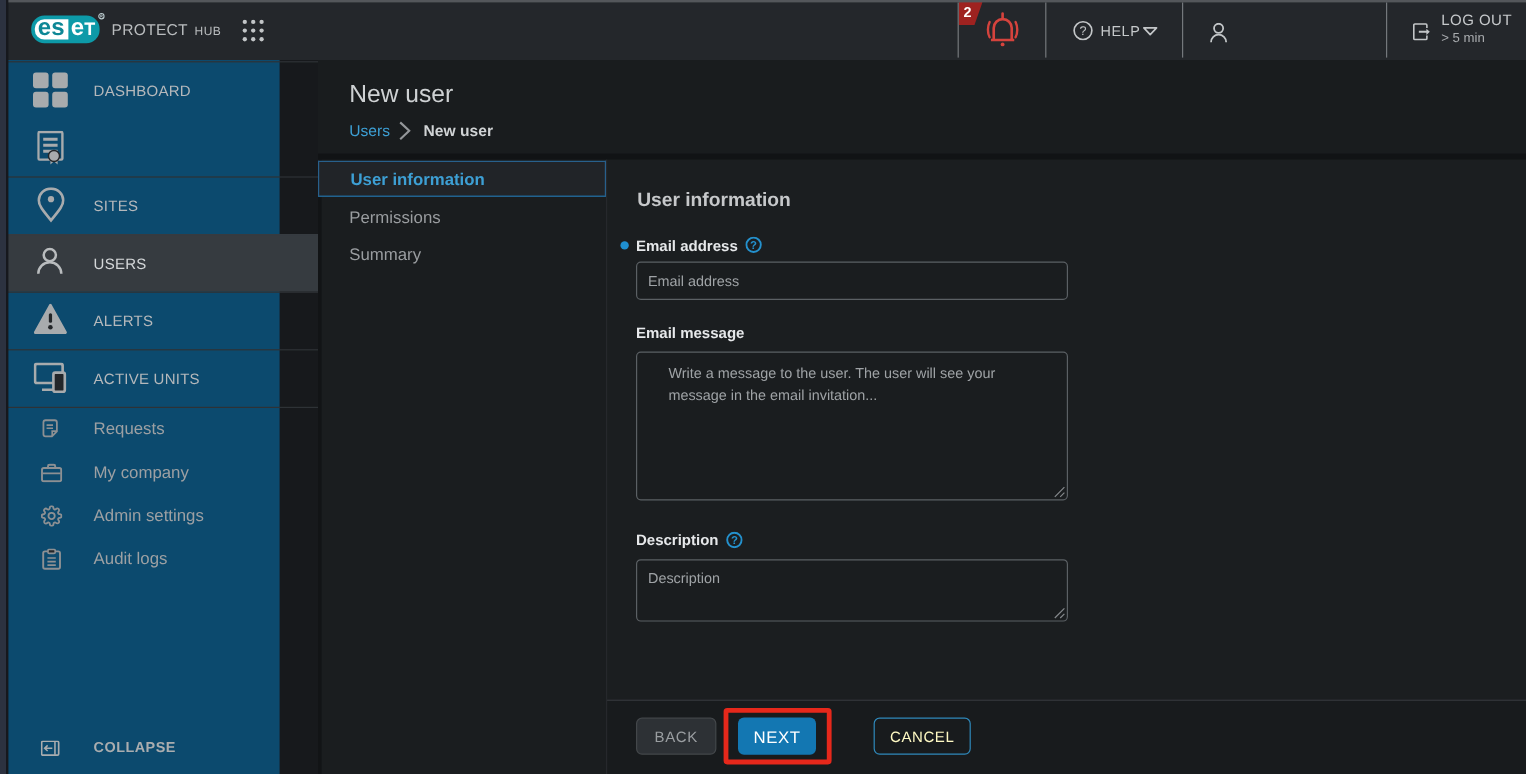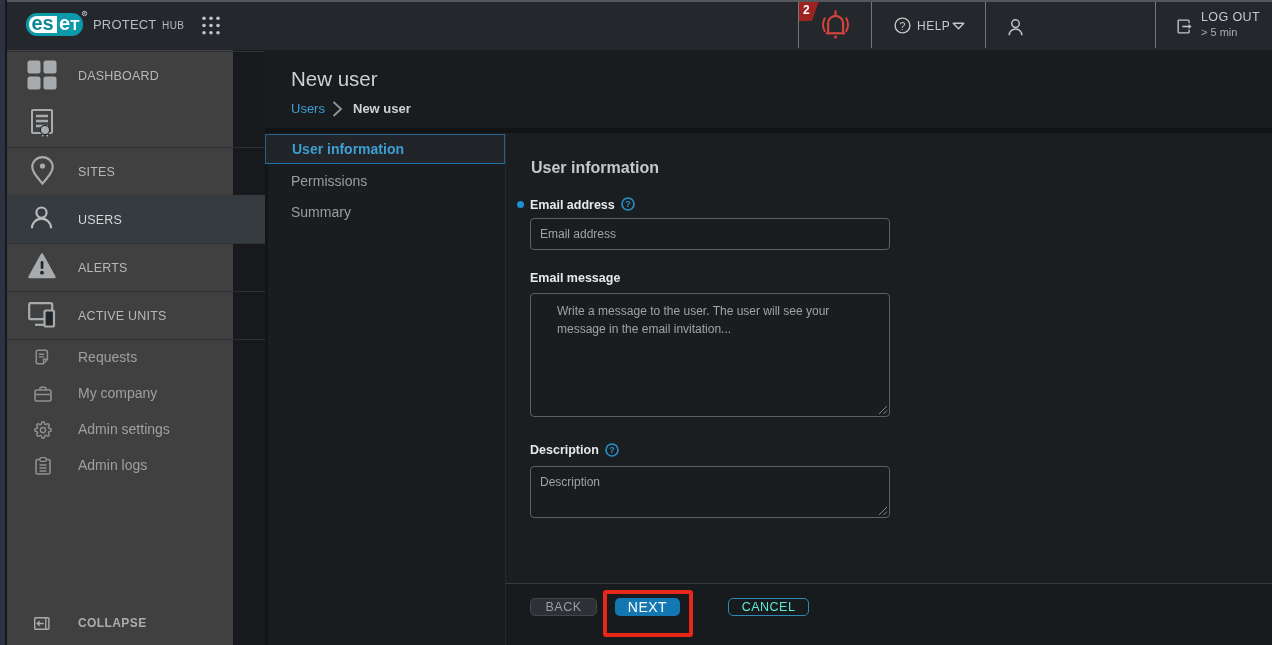--- a/index.html
+++ b/index.html
@@ -32,21 +32,21 @@
     background:#9e2220; clip-path:polygon(0 0,100% 0,65% 100%,0 100%);
     color:#fff; font-size:12px; font-weight:bold;
     line-height:19px; padding-left:4px; z-index:5; }
   #help-txt { position:absolute; left:917px; top:18.5px; color:#c6c9cb; font-size:12px;
     letter-spacing:0.5px; }
   #logout-txt { position:absolute; left:1201px; top:9.5px; color:#c6c9cb; font-size:12.5px;
     letter-spacing:0.4px; }
   #logout-sub { position:absolute; left:1201px; top:26px; color:#a9acaf; font-size:11px; }
   
   #sidebar { position:absolute; left:0; top:50px; width:233px; height:595px;
-    background:#404040; }
+    background:#0c4a6e; }
   .srow { position:absolute; left:0; width:265px; height:48px; border-top:1px solid #2e3236; }
   .srow.active { background:#363b40; border-top-color:#363b40; }
   .srow .lbl { position:absolute; left:78px; top:50%; transform:translateY(-50%);
     color:#b5b8bb; font-size:12.5px; letter-spacing:0.2px; }
   .srow.active .lbl { color:#d4d7d9; }
   .sub { position:absolute; left:0; width:265px; height:36px; }
   .sub .lbl { position:absolute; left:78px; top:50%; transform:translateY(-50%);
     color:#9da0a3; font-size:14px; }
   #feedback { position:absolute; left:21px; top:507px; width:229px; height:26px;
     border:1px solid #2a84b8; border-radius:6px; }
@@ -80,29 +80,29 @@
   .flabel { position:absolute; color:#e6e8ea; font-size:12.5px; font-weight:bold; }
   .dot { position:absolute; left:516.5px; top:200.5px; width:7.5px; height:7.5px;
     border-radius:50%; background:#1f8fd0; }
   .field { position:absolute; left:530px; width:360px; background:#1a1d1f;
     border:1px solid #5b6064; border-radius:4px; color:#9fa3a6; font-size:12px; }
   #in1 { top:218px; height:32px; line-height:30px; padding-left:9px; }
   #ta1 { top:293px; height:124px; padding:8px 26px; line-height:18px; }
   #ta2 { top:466px; height:52px; padding:8px 9px; }
   .grip { position:absolute; right:1px; bottom:1px; width:11px; height:11px; }
   
-  .btn { position:absolute; top:598px; height:18px; border-radius:5px;
+  .btn { position:absolute; top:598px; height:31px; border-radius:5px;
     letter-spacing:0.5px; display:flex; align-items:center; justify-content:center; }
   #btn-back { left:530px; width:67px; background:#2d3135; border:1px solid #43474a;
     color:#9a9ea1; font-size:12.5px; }
   #btn-next { left:615px; width:65px; background:#1377b2; color:#fff; font-size:14px; }
   #redbox { position:absolute; left:603px; top:590px; width:90px; height:47px;
     border:4px solid #e6281b; border-radius:3px; }
   #btn-cancel { left:728px; width:81px; background:transparent;
-    border:1px solid #2f89bb; color:#5eead4; font-size:12.5px; }
+    border:1px solid #2f89bb; color:#fef9c3; font-size:12.5px; }
 </style>
 </head>
 <body>
 <div id="topbar">
   <div id="topline"></div>
   <div id="logo">
     <div class="wpanel"></div>
     <div class="es">es</div>
       <div class="et">e<small>T</small></div>
     <svg style="position:absolute; right:-5px; top:-3px;" width="7" height="7" viewBox="0 0 7 7">
@@ -224,21 +224,21 @@
   <div class="sub" style="top:289px;">
       <span class="lbl">Requests</span>
     </div>
   <div class="sub" style="top:325px;">
       <span class="lbl">My company</span>
     </div>
   <div class="sub" style="top:361px;">
       <span class="lbl">Admin settings</span>
     </div>
   <div class="sub" style="top:397px;">
-      <span class="lbl">Admin logs</span>
+      <span class="lbl">Audit logs</span>
     </div>
 
   <svg class="icn" style="left:35px; top:299px;" width="14" height="16" viewBox="0 0 14 16">
     <path d="M1.2 3 a1.8 1.8 0 0 1 1.8 -1.8 h7.6 a1.8 1.8 0 0 1 1.8 1.8 v7.4 l-4.1 4.3 h-5.3 a1.8 1.8 0 0 1 -1.8 -1.8 z" fill="none" stroke="#8d9093" stroke-width="1.5"></path>
     <path d="M3.8 5.2 h5.4 M3.8 7.9 h5.4" stroke="#8d9093" stroke-width="1.4"></path>
     <path d="M12.2 10.3 h-3.7 v4" fill="none" stroke="#8d9093" stroke-width="1.4"></path>
   </svg>
 
   <svg class="icn" style="left:34px; top:336px;" width="18" height="16" viewBox="0 0 18 16">
     <rect x="1" y="4" width="16" height="11" rx="1.5" fill="none" stroke="#8d9093" stroke-width="1.6"></rect>

